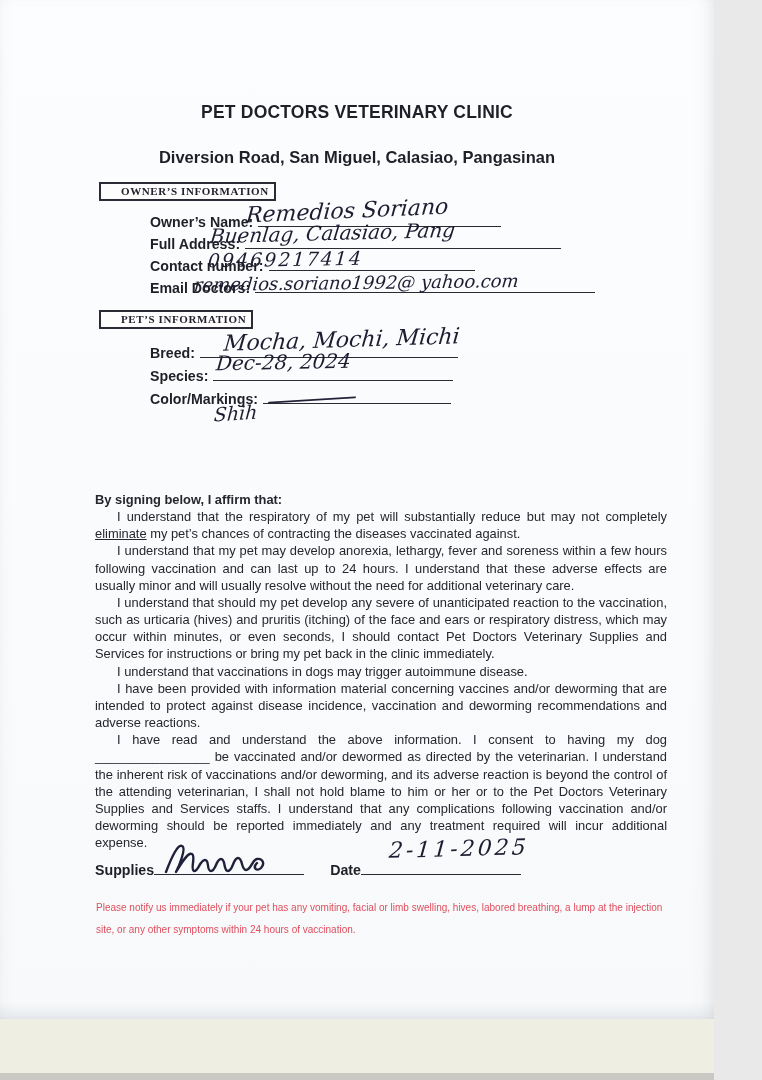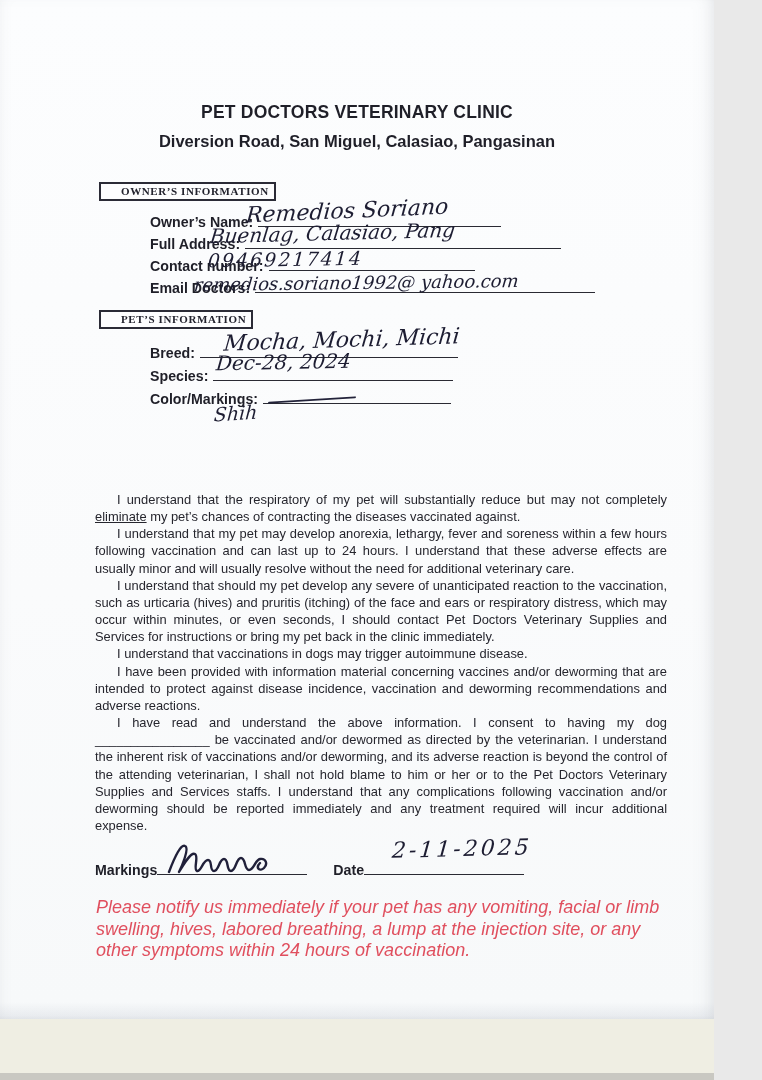--- a/index.html
+++ b/index.html
@@ -4,21 +4,21 @@
 <style>
   html,body{margin:0;padding:0;background:#e9e9e9;}
   .page{
     position:relative;width:714px;height:1080px;overflow:hidden;
     background:linear-gradient(180deg,#fcfdfe 0%,#fafbfc 55%,#f7f9fa 93%,#f4f6f7 100%);
     font-family:"Liberation Sans",sans-serif;color:#26262e;
     box-shadow:inset -14px 0 22px -18px rgba(120,125,135,.35), inset 10px 0 18px -16px rgba(120,125,135,.2);
   }
   .header{position:absolute;left:0;top:102px;width:100%;text-align:center;}
   .clinic-name{font-size:17.5px;font-weight:bold;letter-spacing:.2px;color:#1f1f28;}
-  .clinic-address{font-size:16.5px;font-weight:bold;margin-top:9px;color:#1f1f28;}
+  .clinic-address{font-size:16.5px;font-weight:bold;margin-top:25px;color:#1f1f28;}
   .section-heading{
     position:absolute;left:99px;display:inline-block;
     border:2px solid #2b2b36;padding:1px 5px 2px 20px;background:#fdfdfe;
     font-family:"Liberation Serif",serif;font-weight:bold;font-size:11px;letter-spacing:.6px;color:#23232e;
   }
   .owner-heading{top:182px;}
   .pet-heading{top:310px;}
   .fields{position:absolute;left:150px;width:480px;}
   .owner-fields{top:211px;}
   .pet-fields{top:342px;}
@@ -44,21 +44,21 @@
   .body-text p{margin:0;text-align:justify;text-indent:22px;}
   .affirm-intro{font-weight:bold;text-indent:0 !important;}
   .u{text-decoration:underline;}
   .sig-row{position:absolute;left:95px;top:858px;display:flex;align-items:baseline;}
   .sig-label{font-size:14.2px;font-weight:bold;color:#1f1f28;}
   .sig-line{display:inline-block;border-bottom:1.7px solid #2a2a33;height:16px;position:relative;}
   .sig-line-signature{width:150px;margin-right:26px;}
   .sig-line-date{width:160px;}
   .scribble-svg{position:absolute;left:8px;bottom:-6px;overflow:visible;}
   .hand-date{left:28px;top:-22px;font-size:22px;letter-spacing:3px;transform:rotate(-1.5deg) skewX(-6deg);}
-  .note{position:absolute;left:96px;top:897px;width:580px;font-style:italic;font-size:18px;line-height:21.5px;color:#e04f5e;}
+  .note{position:absolute;left:96px;top:897px;width:580px;font-size:10px;line-height:21.5px;color:#e04f5e;}
   .scan-bed{position:absolute;left:0;top:1019px;width:762px;height:61px;background:#efeee3;}
   .scan-bed-edge{position:absolute;left:0;top:1073px;width:762px;height:7px;background:#c9c8c2;}
   .page-bottom-crease{position:absolute;left:0;top:1002px;width:762px;height:17px;background:linear-gradient(180deg,rgba(205,210,218,0) 0%,rgba(198,203,212,.28) 80%,rgba(190,195,204,.38) 100%);}
 </style>
 </head>
 <body>
 
 <div class="page">
 
   <div class="header">
@@ -110,30 +110,31 @@
       <span class="flabel">Color/Markings:</span>
       <span class="fline" style="width:188px"></span>
     </div>
     <span class="hand hand-petname">Mocha, Mochi, Michi</span>
     <span class="hand hand-birth">Dec-28, 2024</span>
     <span class="hand hand-breed">Shih</span>
     <div class="strike-mark"></div>
   </div>
 
   <div class="body-text">
+    <p class="affirm-intro">By signing below, I affirm that:</p>
     <p><span>I understand that the respiratory of my pet will substantially reduce but may not completely </span><span class="u">eliminate</span><span> my pet’s chances of contracting the diseases vaccinated against.</span></p>
     <p>I understand that my pet may develop anorexia, lethargy, fever and soreness within a few hours following vaccination and can last up to 24 hours. I understand that these adverse effects are usually minor and will usually resolve without the need for additional veterinary care.</p>
     <p>I understand that should my pet develop any severe of unanticipated reaction to the vaccination, such as urticaria (hives) and pruritis (itching) of the face and ears or respiratory distress, which may occur within minutes, or even seconds, I should contact Pet Doctors Veterinary Supplies and Services for instructions or bring my pet back in the clinic immediately.</p>
     <p>I understand that vaccinations in dogs may trigger autoimmune disease.</p>
     <p>I have been provided with information material concerning vaccines and/or deworming that are intended to protect against disease incidence, vaccination and deworming recommendations and adverse reactions.</p>
     <p><span>I have read and understand the above information. I consent to having my dog </span><span>________________</span><span> be vaccinated and/or dewormed as directed by the veterinarian. I understand the inherent risk of vaccinations and/or deworming, and its adverse reaction is beyond the control of the attending veterinarian, I shall not hold blame to him or her or to the Pet Doctors Veterinary Supplies and Services staffs. I understand that any complications following vaccination and/or deworming should be reported immediately and any treatment required will incur additional expense.</span></p>
   </div>
 
   <div class="sig-row">
-    <span class="sig-label">Markings</span>
+    <span class="sig-label">Supplies</span>
     <span class="sig-line sig-line-signature">
       <svg class="scribble-svg" width="130" height="42" viewBox="0 0 130 42">
         <path d="M4 34 C10 18 16 6 20 8 C25 10 16 30 14 34 C20 24 26 14 30 16 C34 18 28 32 32 33 C36 34 38 22 43 22 C48 22 44 33 49 33 C54 33 54 21 59 21 C64 21 61 33 66 33 C71 33 71 20 76 20 C81 20 79 32 84 32 C89 32 90 22 95 21 C101 20 103 26 99 30 C95 34 90 30 95 25" fill="none" stroke="#20203a" stroke-width="2.4" stroke-linecap="round" stroke-linejoin="round"></path>
       </svg>
     </span>
     <span class="sig-label">Date</span>
     <span class="sig-line sig-line-date">
       <span class="hand hand-date">2-11-2025</span>
     </span>
   </div>

